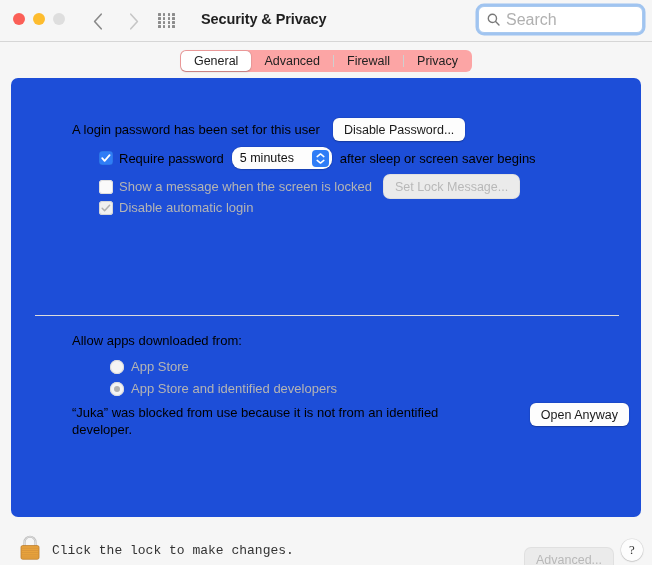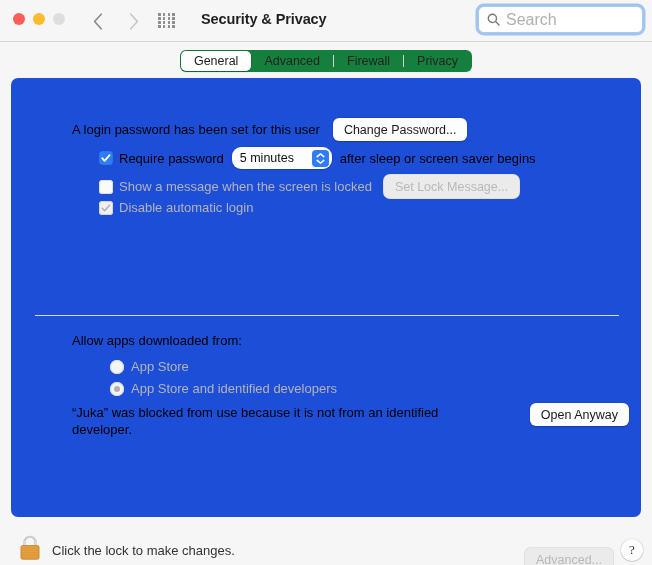--- a/index.html
+++ b/index.html
@@ -123,21 +123,21 @@
     width: 652px;
     height: 35px;
     display: flex;
     align-items: center;
     justify-content: center;
   }
   .segmented {
     display: flex;
     align-items: center;
     height: 22px;
-    background: #15803d;
+    background: #fca5a5;
     border-radius: 6px;
     padding: 1px;
   }
   .seg {
     font-size: 12.5px;
     color: #222;
     padding: 0 13px;
     height: 20px;
     line-height: 20px;
     border-radius: 5px;
@@ -307,20 +307,21 @@
     width: 28px;
     height: 30px;
     cursor: default;
   }
   .lock-text {
     position: absolute;
     left: 52px;
     top: 543px;
     font-size: 13px;
     color: #333;
+    font-family: Liberation Mono, monospace;
   }
   .advanced-btn {
     position: absolute;
     right: 39px;
     top: 539px;
     margin-top: 9px;
   }
   .help-btn {
     position: absolute;
     right: 9px;
@@ -405,21 +406,21 @@
       <div class="seg">Firewall</div>
       <div class="seg-sep"></div>
       <div class="seg">Privacy</div>
     </div>
   </div>
 
   <div class="panel">
 
     <div class="row" style="left:61px; top:40px;">
       <span class="lbl">A login password has been set for this user</span>
-      <button class="btn" style="margin-left:13px;">Change Password...</button>
+      <button class="btn" style="margin-left:13px;">Disable Password...</button>
     </div>
 
     <div class="row" style="left:88px; top:69px;">
       <span class="cb on">
         <svg width="12" height="12" viewBox="0 0 12 12">
             <path d="M2.2 6.2l2.4 2.6 5-5.6" stroke="#fff" stroke-width="1.8" fill="none" stroke-linecap="round" stroke-linejoin="round"></path>
           </svg>
       </span>
       <span class="lbl">Require password</span>
       <span class="popup">

